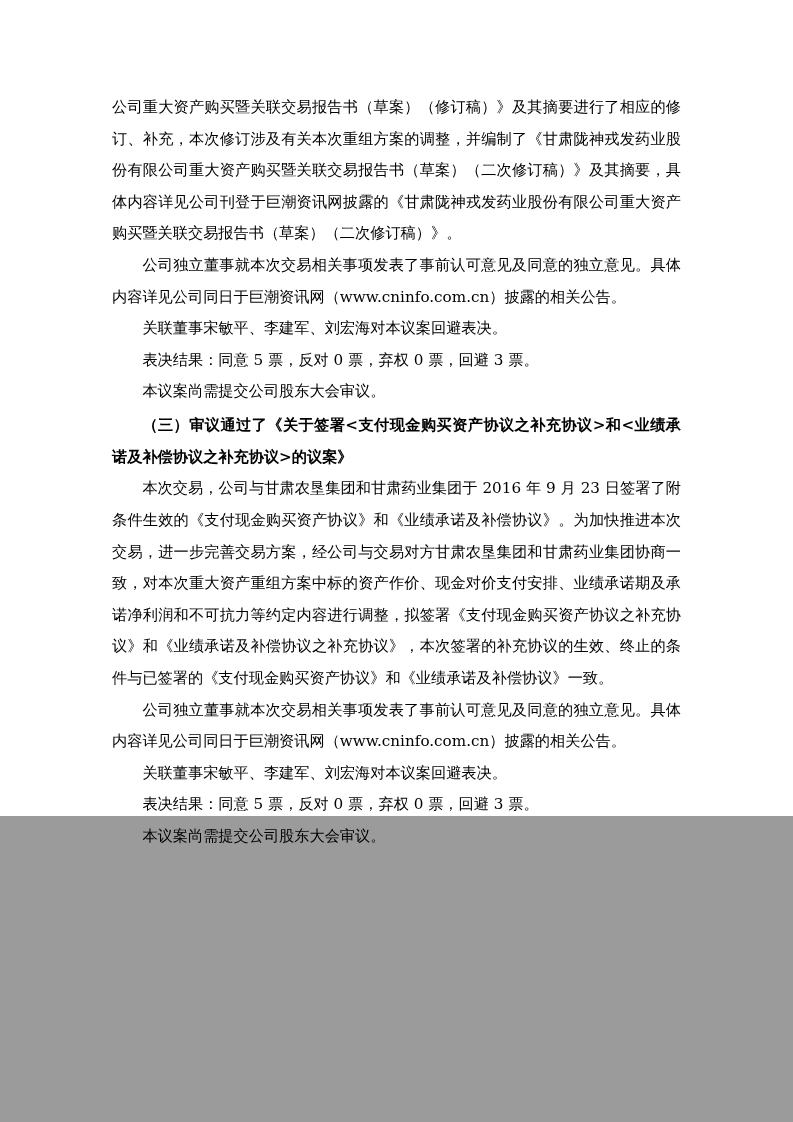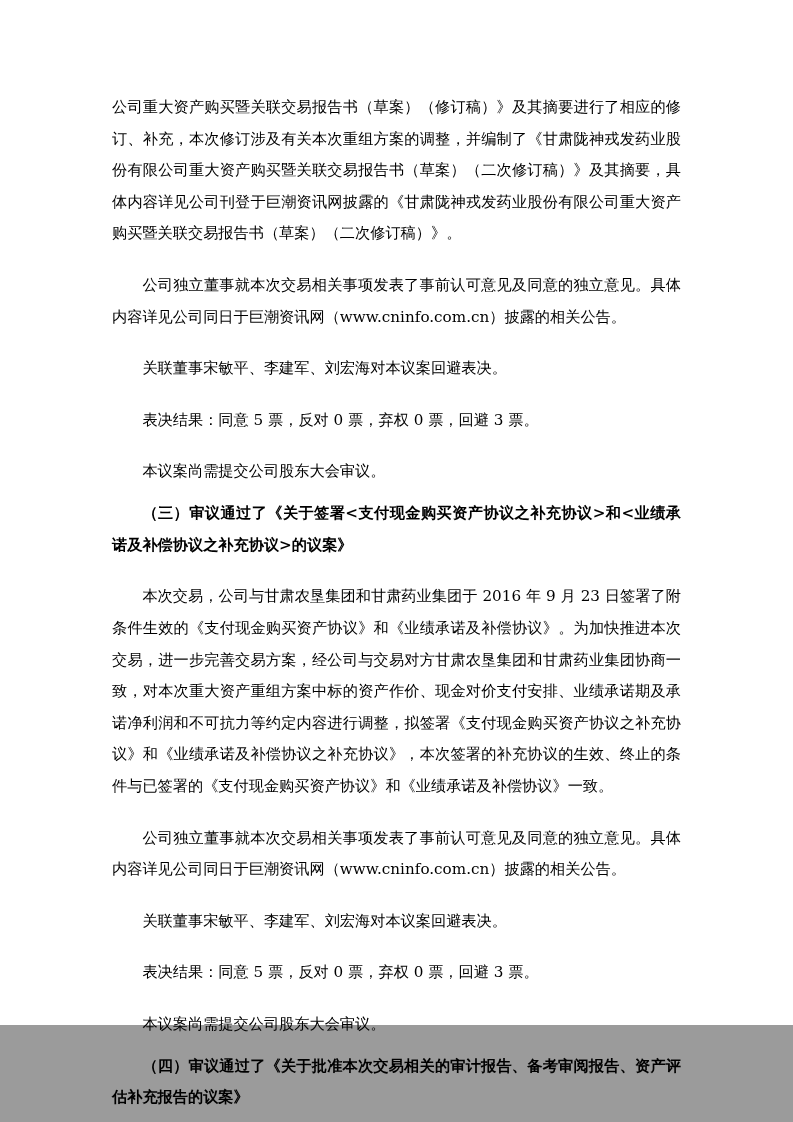--- a/index.html
+++ b/index.html
@@ -9,21 +9,21 @@
   }
   body {
     width: 793px;
     height: 1122px;
     overflow: hidden;
     font-family: "DejaVu Serif", "Liberation Serif", serif;
   }
   .page {
     position: relative;
     width: 793px;
-    height: 1025px;
+    height: 816px;
     background: #ffffff;
     box-sizing: border-box;
     padding: 92px 112px 60px 112px;
   }
   .doc-body {
     font-family: "DejaVu Serif", "Liberation Serif", serif;
     font-size: 15.2px;
     color: #000000;
     line-height: 2.08;
     text-align: justify;
@@ -31,26 +31,25 @@
   }
   p {
     margin: 0;
     padding: 0;
   }
   .para {
     text-indent: 0;
   }
   .indent2 {
     text-indent: 2em;
-    margin-top: 20px;
   }
   .heading {
     font-weight: bold;
     text-indent: 2em;
-    margin-top: 10px;
+    margin-top: 2px;
   }
 </style>
 </head>
 <body>
 
 <div class="page">
   <div class="doc-body">
 
     <p class="para">公司重大资产购买暨关联交易报告书（草案）（修订稿）》及其摘要进行了相应的修订、补充，本次修订涉及有关本次重组方案的调整，并编制了《甘肃陇神戎发药业股份有限公司重大资产购买暨关联交易报告书（草案）（二次修订稿）》及其摘要，具体内容详见公司刊登于巨潮资讯网披露的《甘肃陇神戎发药业股份有限公司重大资产购买暨关联交易报告书（草案）（二次修订稿）》。</p>
 
@@ -67,17 +66,16 @@
     <p class="indent2">本次交易，公司与甘肃农垦集团和甘肃药业集团于 2016 年 9 月 23 日签署了附条件生效的《支付现金购买资产协议》和《业绩承诺及补偿协议》。为加快推进本次交易，进一步完善交易方案，经公司与交易对方甘肃农垦集团和甘肃药业集团协商一致，对本次重大资产重组方案中标的资产作价、现金对价支付安排、业绩承诺期及承诺净利润和不可抗力等约定内容进行调整，拟签署《支付现金购买资产协议之补充协议》和《业绩承诺及补偿协议之补充协议》，本次签署的补充协议的生效、终止的条件与已签署的《支付现金购买资产协议》和《业绩承诺及补偿协议》一致。</p>
 
     <p class="indent2">公司独立董事就本次交易相关事项发表了事前认可意见及同意的独立意见。具体内容详见公司同日于巨潮资讯网（www.cninfo.com.cn）披露的相关公告。</p>
 
     <p class="indent2">关联董事宋敏平、李建军、刘宏海对本议案回避表决。</p>
 
     <p class="indent2">表决结果：同意 5 票，反对 0 票，弃权 0 票，回避 3 票。</p>
 
     <p class="indent2">本议案尚需提交公司股东大会审议。</p>
 
-    <p class="heading">（四）审议通过了《关于批准本次交易相关的审计报告、备考审阅报告、资产评估补充报告的议案》</p>
 
 
   </div>
 </div>
 
 </body></html>

